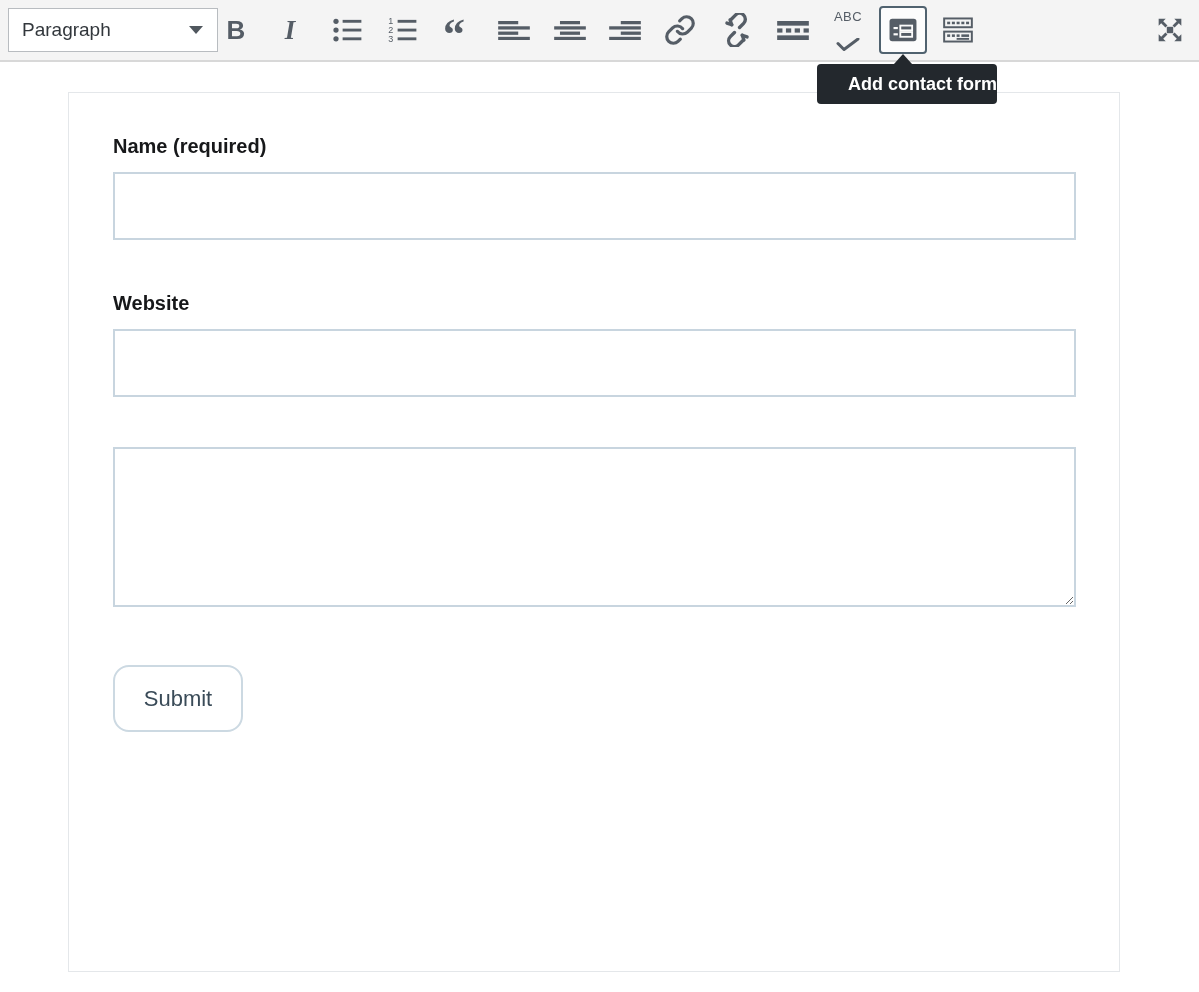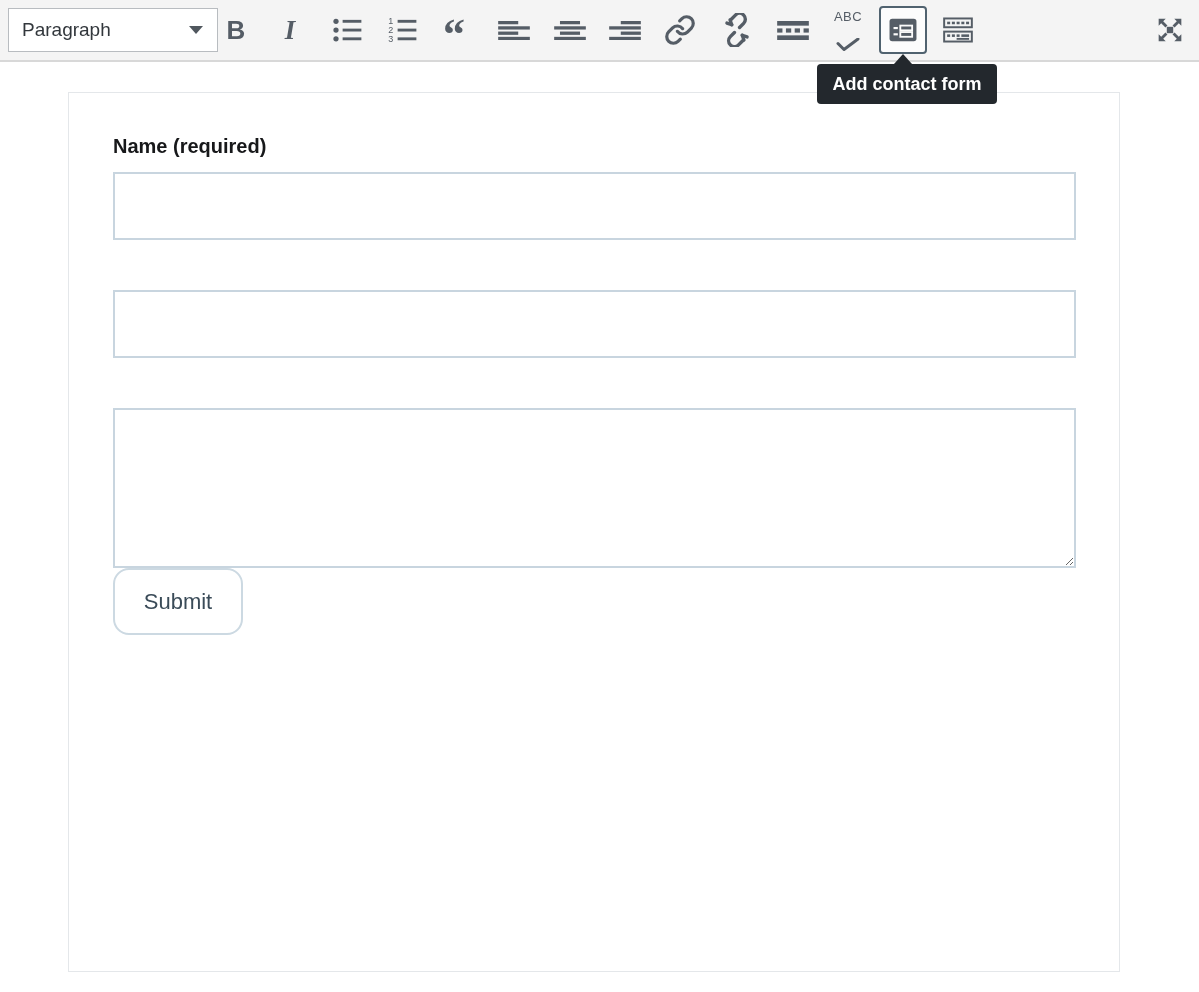--- a/index.html
+++ b/index.html
@@ -24,40 +24,40 @@
   .glyph-i { font-size:27px; font-weight:700; font-style:italic;
              font-family:"Liberation Serif", serif; color:#555d66; }
   .abc-wrap { display:flex; flex-direction:column; align-items:center; }
   .abc-wrap .abc { font-size:13px; letter-spacing:0.5px; color:#555d66; margin-bottom:14px; }
   svg .ink { fill:#555d66; }
   svg .stroke-ink { stroke:#555d66; fill:none; }
 
   
   .tooltip { position:absolute; left:817px; top:64px; width:180px; height:40px;
              background:#23282d; border-radius:4px; color:#ffffff; z-index:9;
-             display:flex; align-items:center; justify-content:center;
+             display:flex; align-items:center; justify-content:flex-end;
              font-size:18px; font-weight:700; }
   .tooltip::before { content:""; position:absolute; top:-10px; left:77px;
              border-left:9px solid transparent; border-right:9px solid transparent;
              border-bottom:10px solid #23282d; }
 
   
   .form-card { position:absolute; left:68px; top:92px; width:1052px; height:880px;
                background:#ffffff; border:1px solid #e4e7ea;
                padding:40px 43px 0 44px; }
   .field-group { margin-bottom:50px; }
   .field-label { display:block; font-size:20px; font-weight:700; color:#17181a;
                  line-height:26px; margin-bottom:13px; }
   .text-input { display:block; width:100%; height:68px; border:2px solid #c8d5df;
                 background:#ffffff; outline:none; font-size:18px; padding:0 12px;
                 border-radius:0; }
   .msg-area { display:block; width:100%; height:160px; border:2px solid #c8d5df;
               background:#ffffff; outline:none; font-size:18px; padding:8px 12px;
               resize:both; border-radius:0; font-family:"Liberation Sans", sans-serif; }
-  .submit-btn { min-width:130px; height:67px; padding:0 28px;
+  .submit-btn { margin-top:58px; min-width:130px; height:67px; padding:0 28px;
                 background:#ffffff; border:2px solid #ccd9e2; border-radius:16px;
                 font-size:22px; color:#3a4b58; cursor:pointer;
                 font-family:"Liberation Sans", sans-serif; }
 </style>
 </head>
 <body>
 
 <div class="toolbar">
 
   <div class="para-select">
@@ -236,20 +236,21 @@
 
 <div class="form-card">
 
   <div class="field-group">
     <label class="field-label">Name (required)</label>
     <input type="text" class="text-input" style="">
   </div>
 
 
   <div class="field-group">
+    <label class="field-label">Website</label>
     <input type="text" class="text-input" style="">
   </div>
 
   <div class="field-group" style="margin-bottom:0">
     <textarea class="msg-area" style=""></textarea>
   </div>
 
   <button class="submit-btn">Submit</button>
 </div>
 

